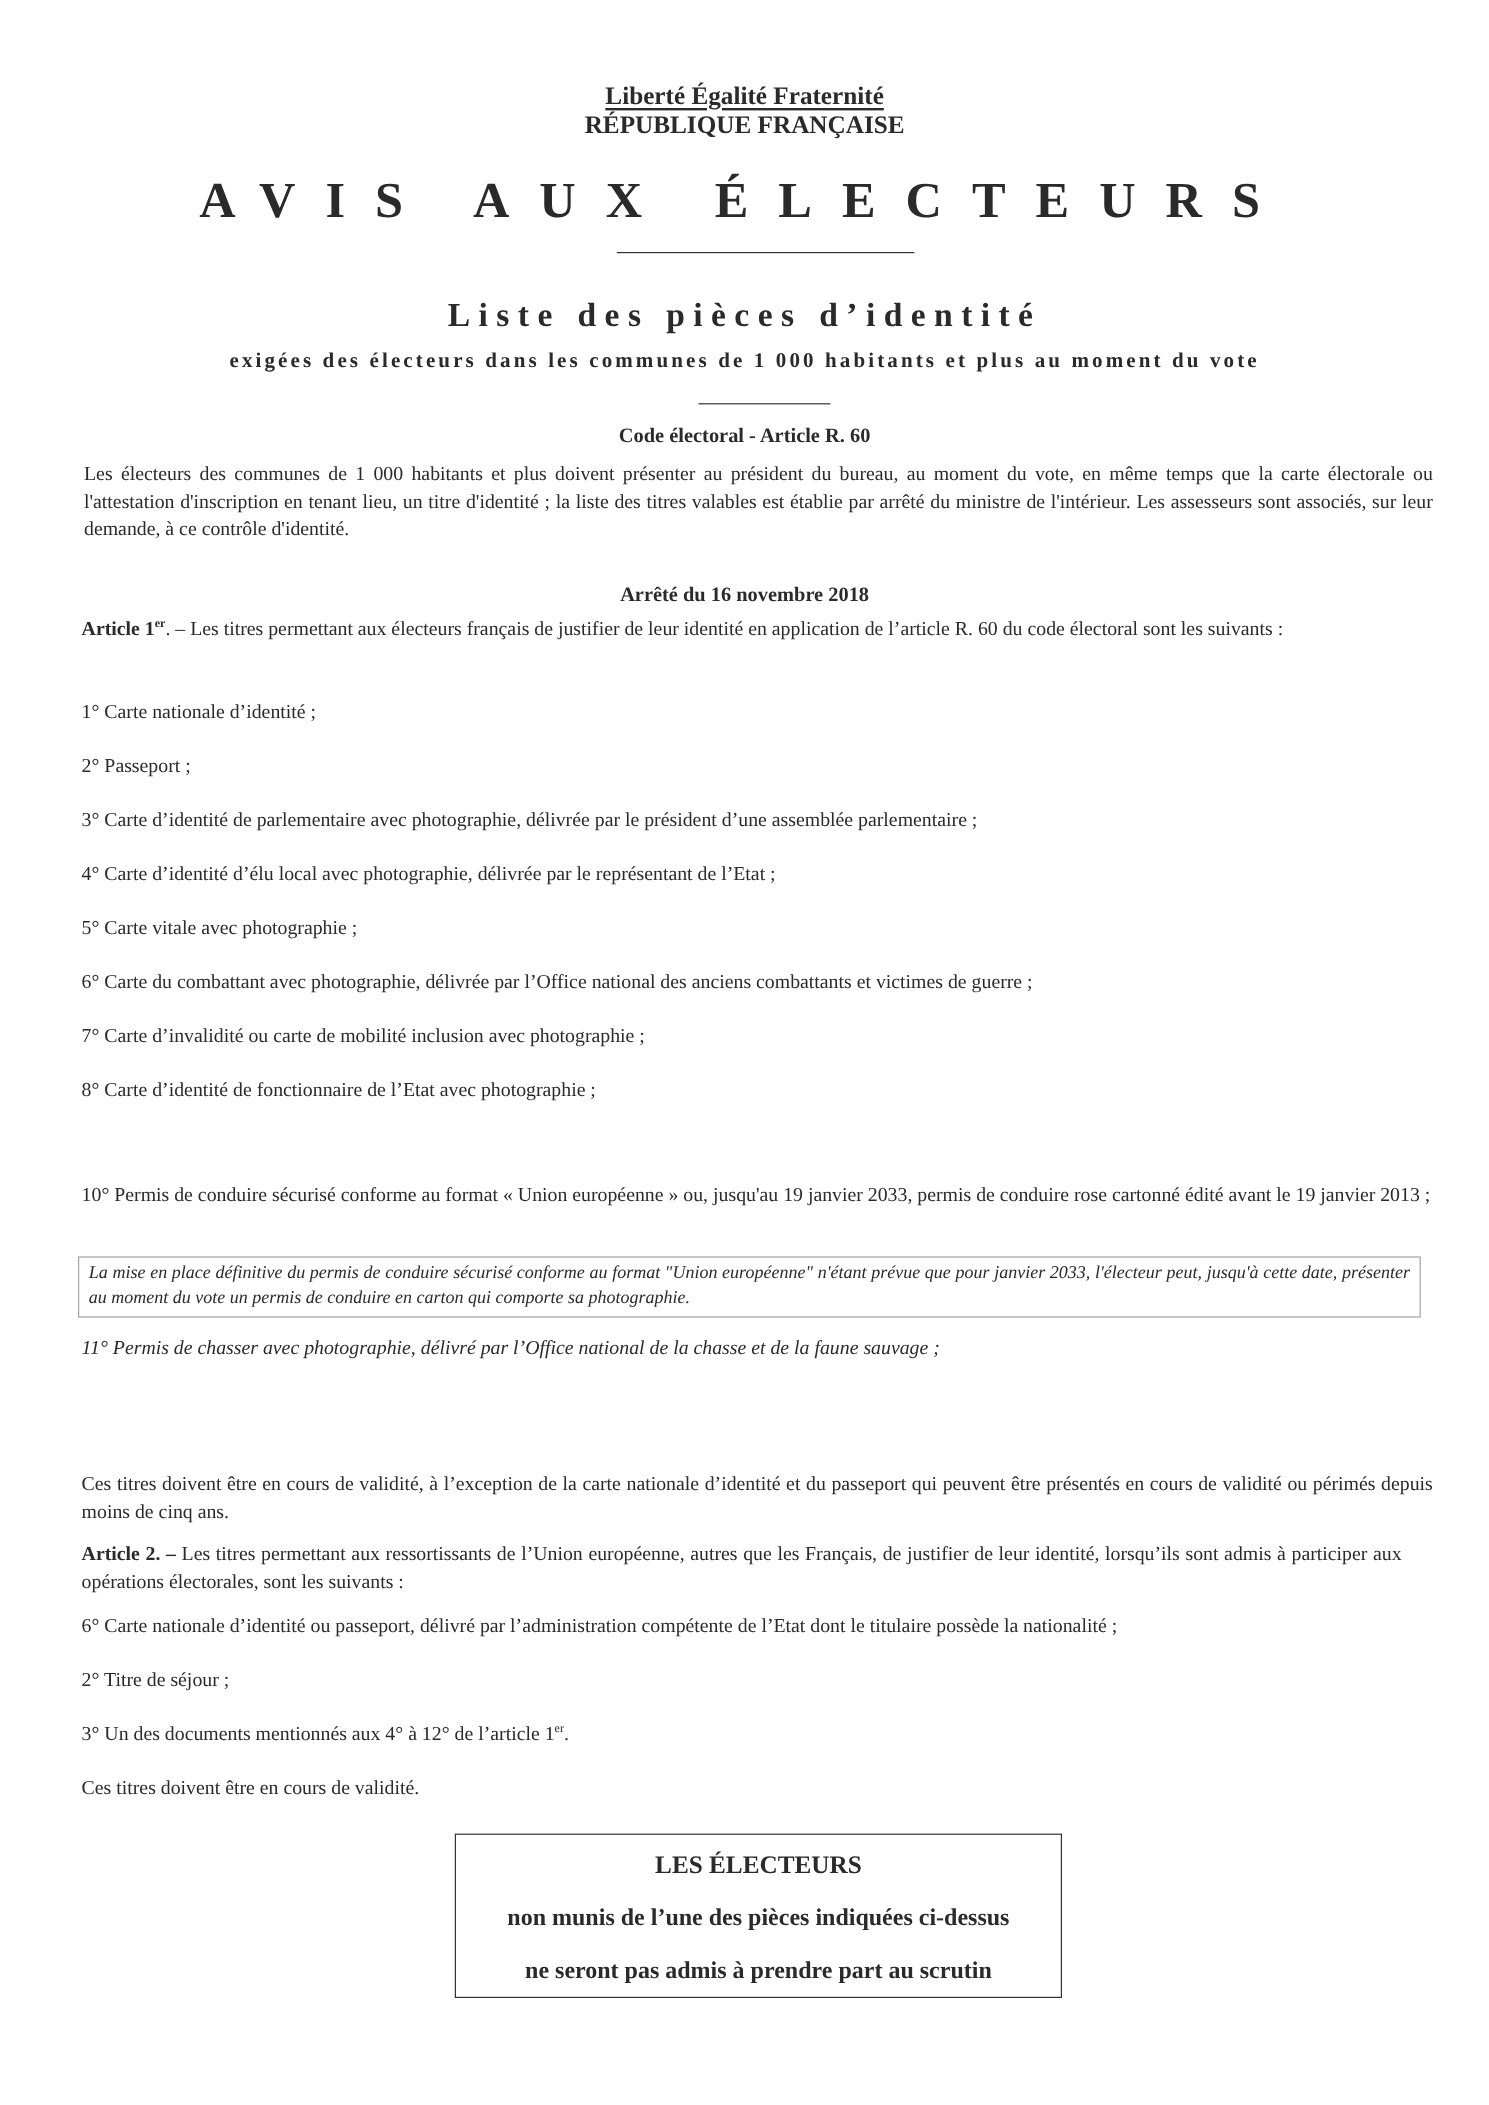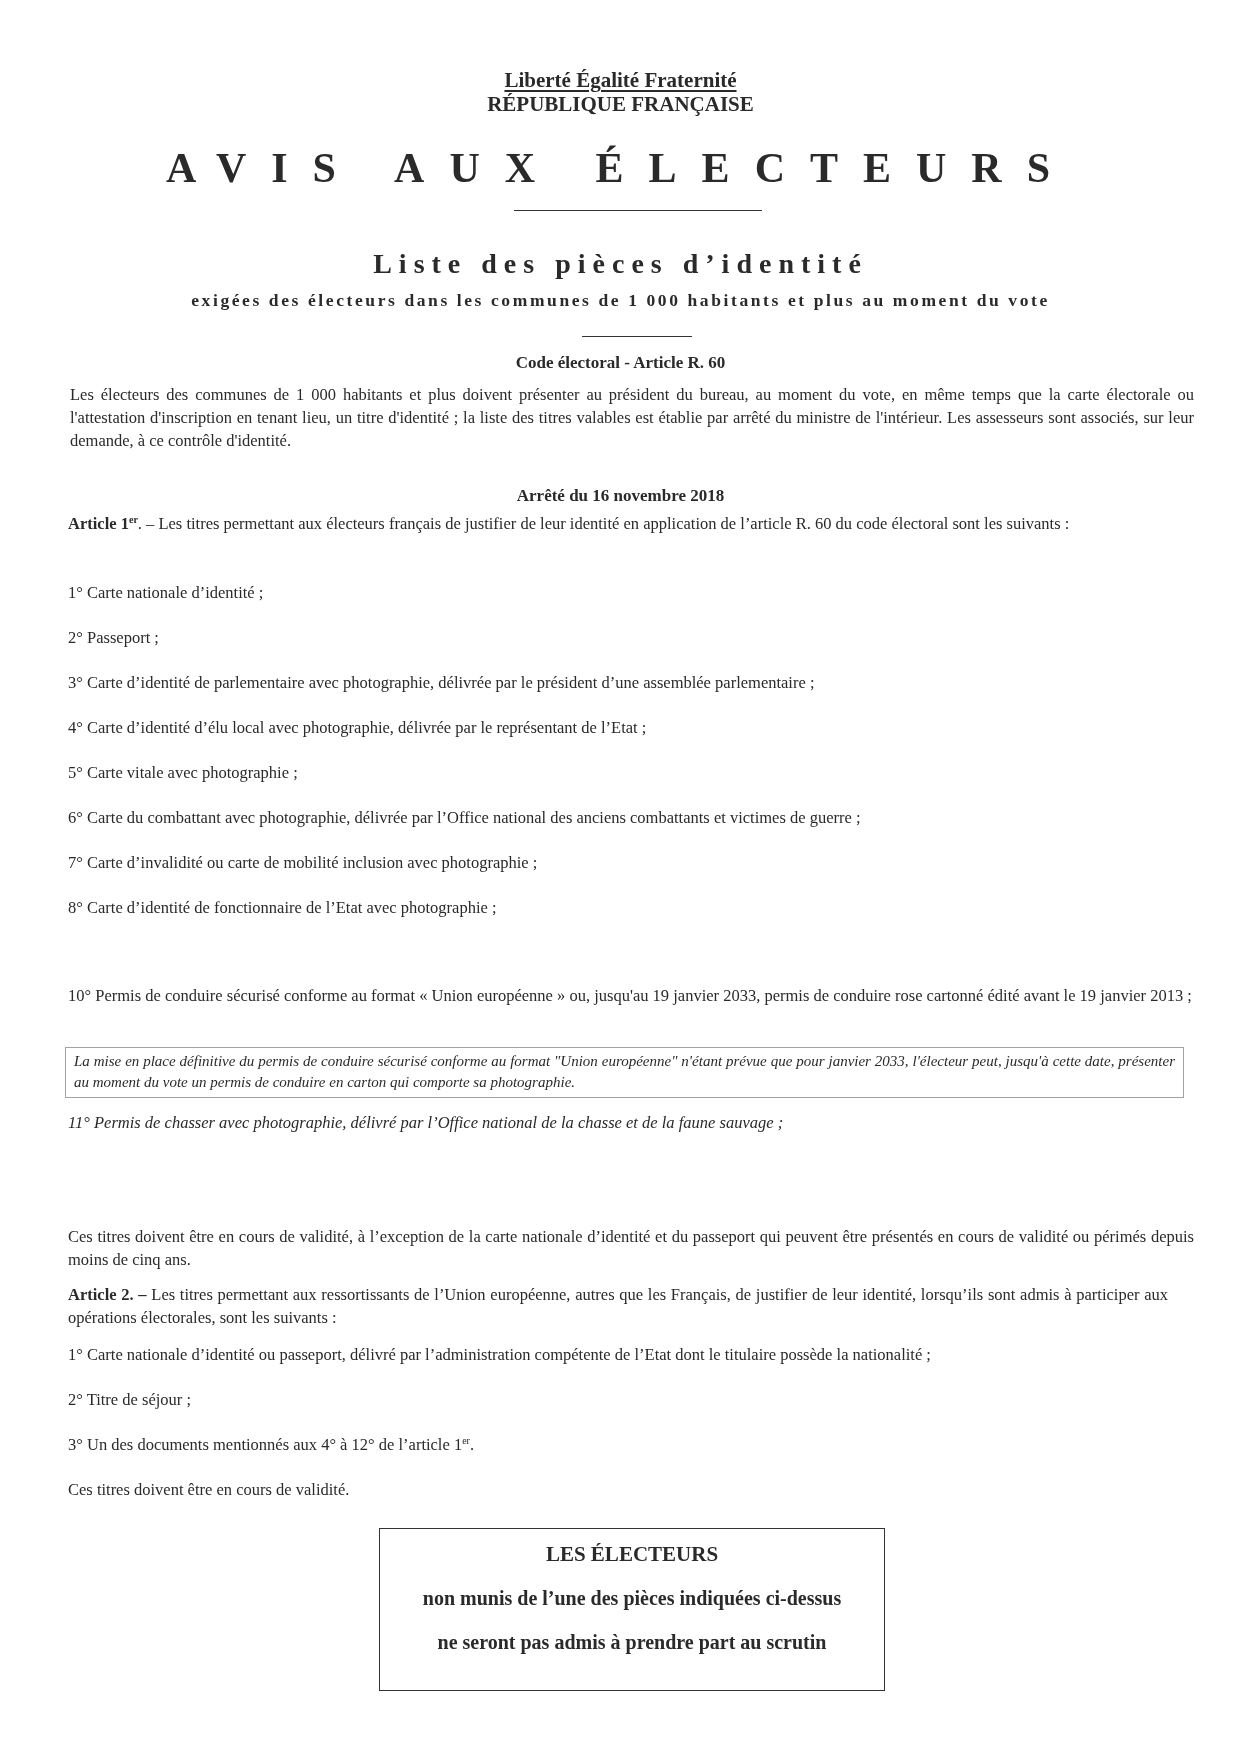--- a/index.html
+++ b/index.html
@@ -43,21 +43,21 @@
   .para b { font-weight: bold; }
   .para sup { font-size: 10px; line-height: 0; }
 
   .note {
     position: absolute; left: 65px; top: 1047px; width: 1119px; height: 51px;
     border: 1px solid #a3a3a3; box-sizing: border-box; padding: 3px 8px;
     font-style: italic; font-size: 15px; line-height: 21px; text-align: justify;
   }
 
   .finalbox {
-    position: absolute; left: 379px; top: 1528px; width: 506px; height: 163px;
+    position: absolute; left: 379px; top: 1528px; width: 506px; height: 137px;
     border: 1px solid #333; box-sizing: border-box; text-align: center;
     font-weight: bold;
   }
   .finalbox .l1 { position: absolute; top: 12px; left: 0; width: 100%; font-size: 21px; line-height: 26px; }
   .finalbox .l2 { position: absolute; top: 56px; left: 0; width: 100%; font-size: 20px; line-height: 26px; }
   .finalbox .l3 { position: absolute; top: 100px; left: 0; width: 100%; font-size: 20px; line-height: 26px; }
 </style>
 </head>
 <body>
 
@@ -93,21 +93,21 @@
   <div class="para" style="top:984px; left:68px; width:1126px;">10° Permis de conduire sécurisé conforme au format « Union européenne » ou, jusqu'au 19 janvier 2033, permis de conduire rose cartonné édité avant le 19 janvier 2013 ;</div>
 
   <div class="note">La mise en place définitive du permis de conduire sécurisé conforme au format "Union européenne" n'étant prévue que pour janvier 2033, l'électeur peut, jusqu'à cette date, présenter au moment du vote un permis de conduire en carton qui comporte sa photographie.</div>
 
   <div class="para" style="top:1111px; left:68px;font-style:italic;">11° Permis de chasser avec photographie, délivré par l’Office national de la chasse et de la faune sauvage ;</div>
 
   <div class="para" style="top:1225px; left:68px; width:1126px;">Ces titres doivent être en cours de validité, à l’exception de la carte nationale d’identité et du passeport qui peuvent être présentés en cours de validité ou périmés depuis moins de cinq ans.</div>
 
   <div class="para" style="top:1283px; left:68px; width:1100px;"><b>Article 2. –</b><span> Les titres permettant aux ressortissants de l’Union européenne, autres que les Français, de justifier de leur identité, lorsqu’ils sont admis à participer aux opérations électorales, sont les suivants :</span></div>
 
-  <div class="para" style="top:1343px; left:68px;">1° Carte nationale d’identité ou passeport, délivré par l’administration compétente de l’Etat dont le titulaire possède la nationalité ;</div>
+  <div class="para" style="top:1343px; left:68px;">6° Carte nationale d’identité ou passeport, délivré par l’administration compétente de l’Etat dont le titulaire possède la nationalité ;</div>
   <div class="para" style="top:1388px; left:68px;">2° Titre de séjour ;</div>
   <div class="para" style="top:1433px; left:68px;"><span>3° Un des documents mentionnés aux 4° à 12° de l’article 1</span><sup>er</sup><span>.</span></div>
 
   <div class="para" style="top:1478px; left:68px;">Ces titres doivent être en cours de validité.</div>
 
   <div class="finalbox">
     <div class="l1">LES ÉLECTEURS</div>
     <div class="l2">non munis de l’une des pièces indiquées ci-dessus</div>
     <div class="l3">ne seront pas admis à prendre part au scrutin</div>
   </div>

